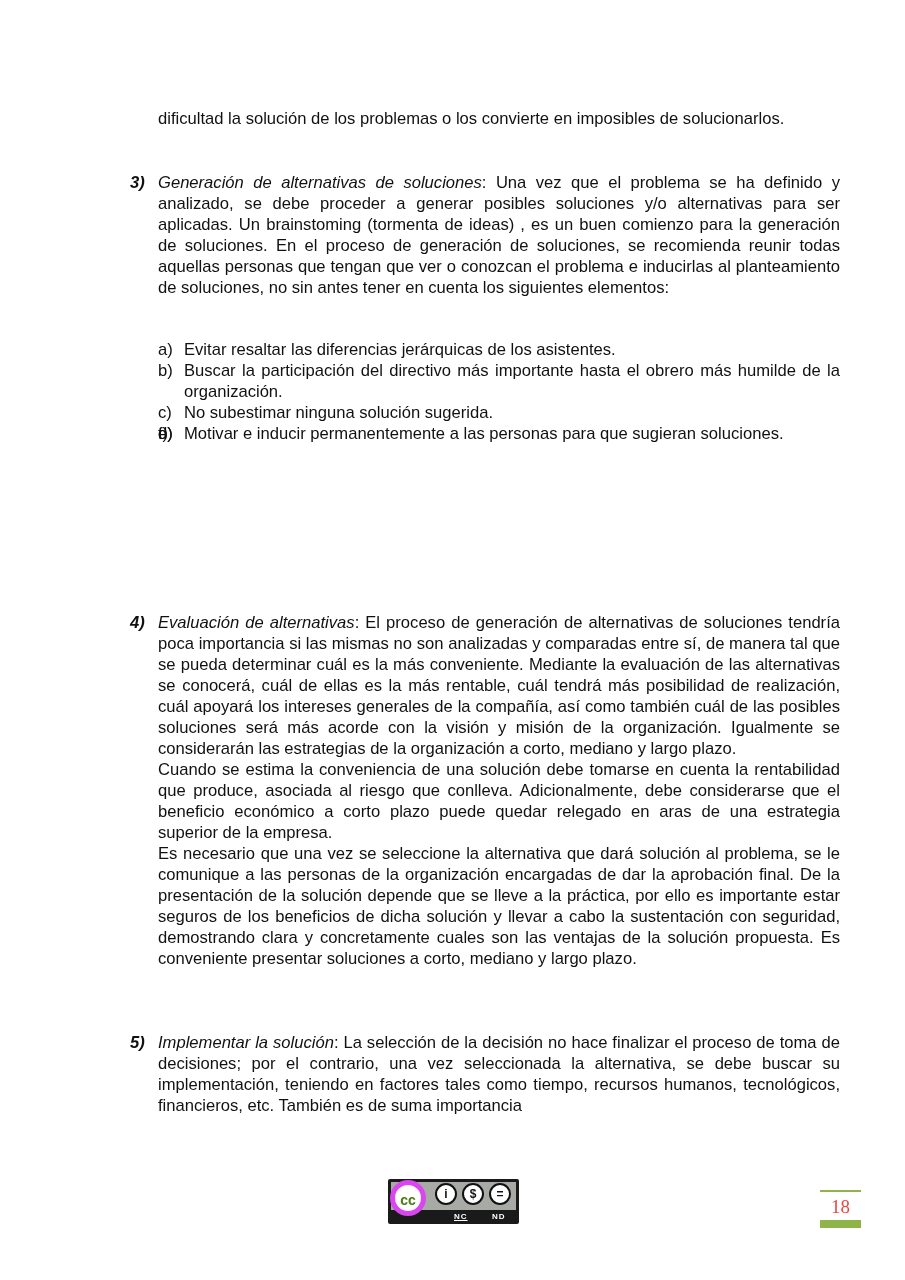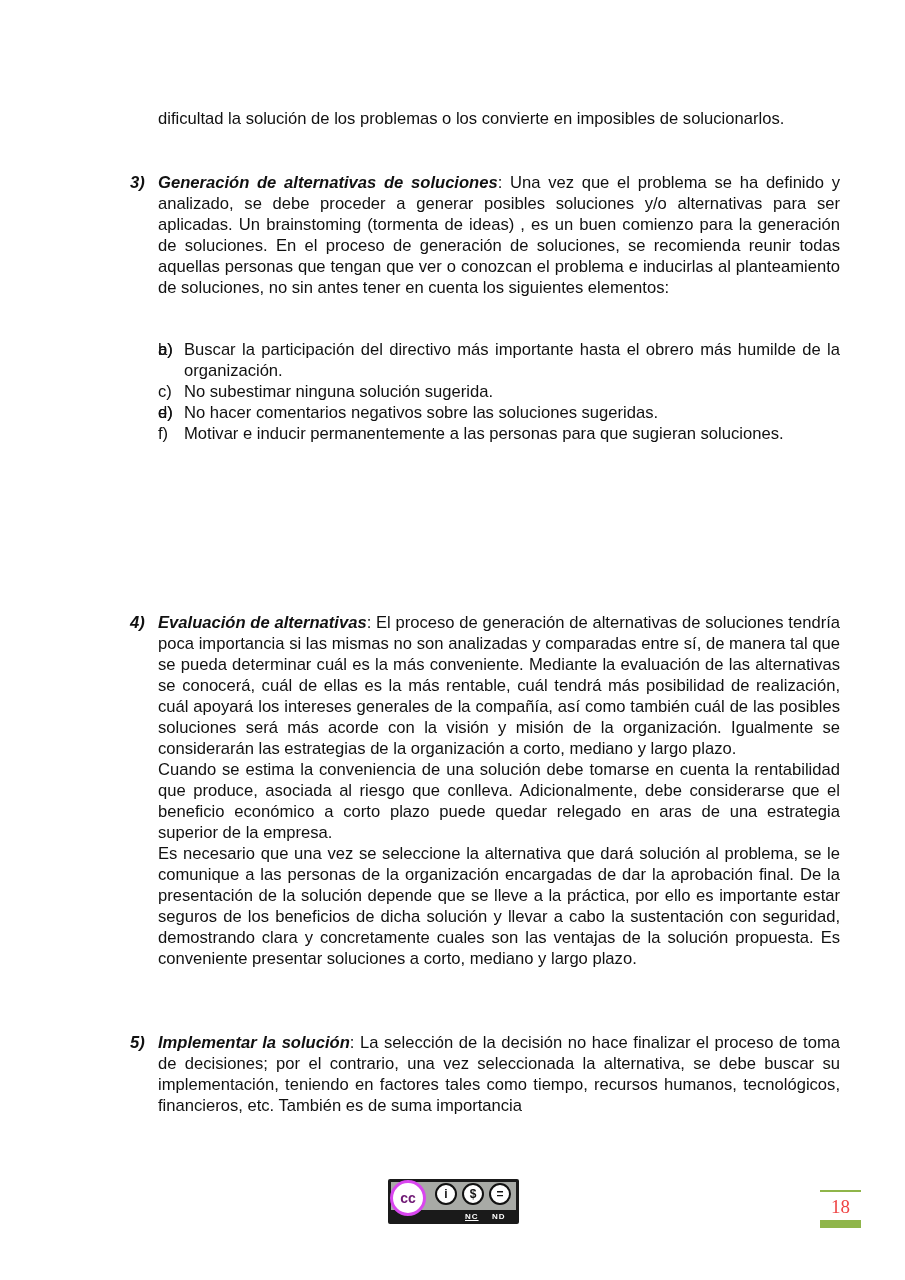--- a/index.html
+++ b/index.html
@@ -4,31 +4,31 @@
 <style>
   html, body { margin: 0; padding: 0; background: #ffffff; }
   body { width: 905px; height: 1280px; position: relative; overflow: hidden;
          font-family: "Liberation Sans", sans-serif; color: #111; }
   .page { position: absolute; left: 0; top: 0; width: 905px; height: 994px; }
   .text { font-size: 16.6px; line-height: 21px; text-align: justify; }
   .block { position: absolute; left: 158px; width: 682px; }
   .num-item { position: absolute; left: 130px; width: 710px; }
   .num-item .num { position: absolute; left: 0; top: 0; font-weight: bold; font-style: italic; }
   .num-item .body { margin-left: 28px; }
-  .term { font-weight: bold; font-style: italic; }
+  .term { font-weight: normal; font-style: italic; }
   .letter-list { position: absolute; left: 158px; width: 682px; margin: 0; padding: 0; list-style: none; }
   .letter-list li { position: relative; padding-left: 26px; }
   .letter-list li .lt { position: absolute; left: 0; top: 0; }
   p { margin: 0; }
   .footer-cc { position: absolute; left: 388px; top: 1179px; width: 131px; height: 45px;
                background: #1a1a1a; border-radius: 2px; }
   .footer-cc .top { position: absolute; left: 3px; top: 3px; width: 125px; height: 28px; background: #a8aaa6; }
   .footer-cc .cc-circle { position: absolute; left: 2px; top: 1px; width: 36px; height: 36px; border-radius: 50%;
-                          background: #fff; border: 3px solid #d946ef; box-sizing: border-box;
-                          font: bold 14px "Liberation Sans", sans-serif; text-align: center; line-height: 30px; color: #701a75; }
+                          background: #fff; border: 5px solid #d946ef; box-sizing: border-box;
+                          font: bold 14px "Liberation Sans", sans-serif; text-align: center; line-height: 30px; color: #4d7c0f; }
   .footer-cc .ic { position: absolute; top: 4px; width: 22px; height: 22px; border-radius: 50%; background: #fff;
                    border: 2px solid #111; box-sizing: border-box; font: bold 12px "Liberation Sans", sans-serif;
                    text-align: center; line-height: 18px; color: #111; }
   .footer-cc .lbl { position: absolute; top: 33px; font: bold 8px "Liberation Sans", sans-serif; color: #fff; letter-spacing: 1px; }
   .pg-top { position: absolute; left: 820px; top: 1190px; width: 41px; height: 2px; background: #8fb54a; }
   .pg-num { position: absolute; left: 820px; top: 1196px; width: 41px; text-align: center;
             font: 19px "Liberation Serif", serif; color: #ef4444; }
   .pg-bot { position: absolute; left: 820px; top: 1220px; width: 41px; height: 8px; background: #8fb54a; }
 </style>
 </head>
@@ -37,25 +37,25 @@
 <div class="page">
 
   <p class="text block" style="top:108px;">dificultad la solución de los problemas o los convierte en imposibles de solucionarlos.</p>
 
   <div class="text num-item" style="top:172px;">
     <span class="num">3)</span>
     <p class="body"><span class="term">Generación de alternativas de soluciones</span><span>: Una vez que el problema se ha definido y analizado, se debe proceder a generar posibles soluciones y/o alternativas para ser aplicadas. Un brainstoming (tormenta de ideas) , es un buen comienzo para la generación de soluciones. En el proceso de generación de soluciones, se recomienda reunir todas aquellas personas que tengan que ver o conozcan el problema e inducirlas al planteamiento de soluciones, no sin antes tener en cuenta los siguientes elementos:</span></p>
   </div>
 
   <ul class="text letter-list" style="top:339px;">
-    <li><span class="lt">a)</span></li>
+    <li><span class="lt">a)</span><span>Evitar resaltar las diferencias jerárquicas de los asistentes.</span></li>
     <li><span class="lt">b)</span><span>Buscar la participación del directivo más importante hasta el obrero más humilde de la organización.</span></li>
     <li><span class="lt">c)</span><span>No subestimar ninguna solución sugerida.</span></li>
     <li><span class="lt">d)</span></li>
-    <li><span class="lt">e)</span><span>No hacer comentarios negativos sobre las soluciones sugeridas.</span></li>
+    <li><span class="lt">e)</span></li>
     <li><span class="lt">f)</span><span>Motivar e inducir permanentemente a las personas para que sugieran soluciones.</span></li>
   </ul>
 
 
   <div class="text num-item" style="top:612px;">
     <span class="num">4)</span>
     <div class="body">
       <p><span class="term">Evaluación de alternativas</span><span>: El proceso de generación de alternativas de soluciones tendría poca importancia si las mismas no son analizadas y comparadas entre sí, de manera tal que se pueda determinar cuál es la más conveniente. Mediante la evaluación de las alternativas se conocerá, cuál de ellas es la más rentable, cuál tendrá más posibilidad de realización, cuál apoyará los intereses generales de la compañía, así como también cuál de las posibles soluciones será más acorde con la visión y misión de la organización. Igualmente se considerarán las estrategias de la organización a corto, mediano y largo plazo.</span></p>
       <p>Cuando se estima la conveniencia de una solución debe tomarse en cuenta la rentabilidad que produce, asociada al riesgo que conlleva. Adicionalmente, debe considerarse que el beneficio económico a corto plazo puede quedar relegado en aras de una estrategia superior de la empresa.</p>
       <p>Es necesario que una vez se seleccione la alternativa que dará solución al problema, se le comunique a las personas de la organización encargadas de dar la aprobación final. De la presentación de la solución depende que se lleve a la práctica, por ello es importante estar seguros de los beneficios de dicha solución y llevar a cabo la sustentación con seguridad, demostrando clara y concretamente cuales son las ventajas de la solución propuesta. Es conveniente presentar soluciones a corto, mediano y largo plazo.</p>
@@ -67,20 +67,20 @@
     <p class="body"><span class="term">Implementar la solución</span><span>: La selección de la decisión no hace finalizar el proceso de toma de decisiones; por el contrario, una vez seleccionada la alternativa, se debe buscar su implementación, teniendo en factores tales como tiempo, recursos humanos, tecnológicos, financieros, etc. También es de suma importancia</span></p>
   </div>
 
   <div class="footer-cc">
     <div class="top"></div>
     <div class="cc-circle">cc</div>
     <div class="ic" style="left:47px;">i</div>
     <div class="ic" style="left:74px;">$</div>
     <div class="ic" style="left:101px;">=</div>
     <span class="lbl" style="left:50px;margin-top:20px;">BY</span>
-    <span class="lbl" style="left:77px;text-decoration:underline;">NC</span>
+    <span class="lbl" style="left:66px;text-decoration:underline;">NC</span>
     <span class="lbl" style="left:104px;">ND</span>
   </div>
 
   <div class="pg-top"></div>
   <div class="pg-num">18</div>
   <div class="pg-bot"></div>
 </div>
 
 </body></html>

